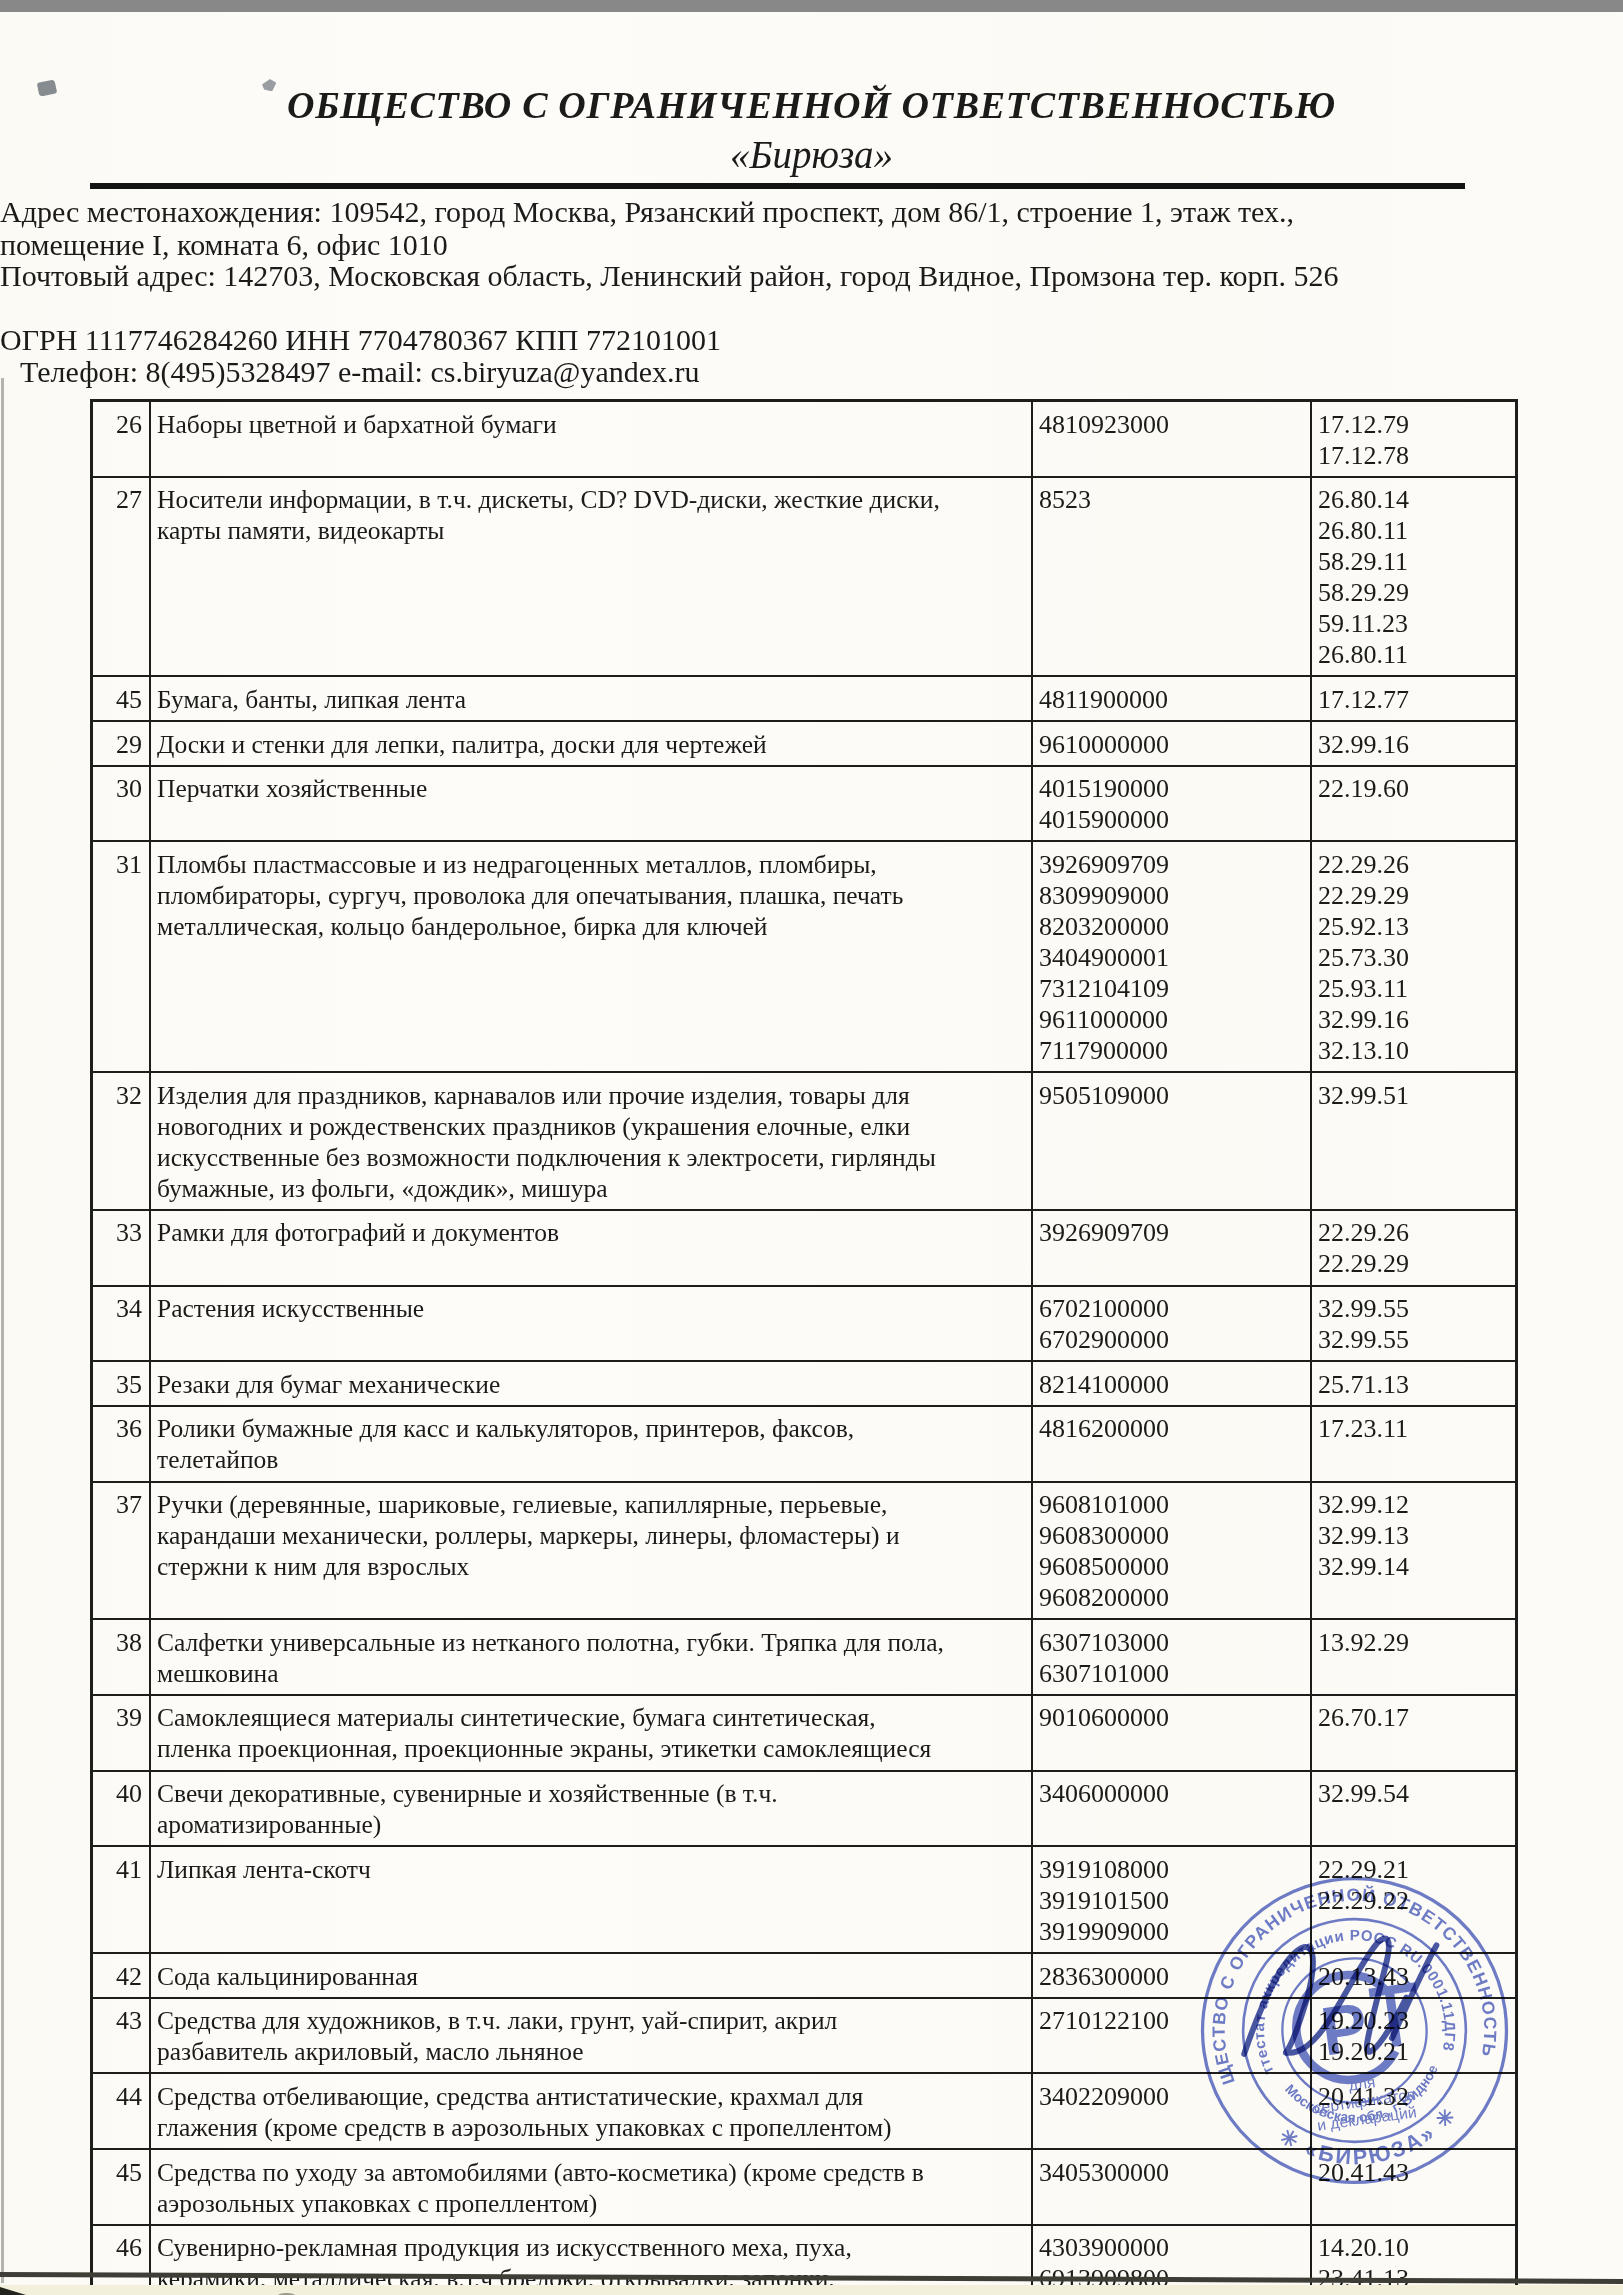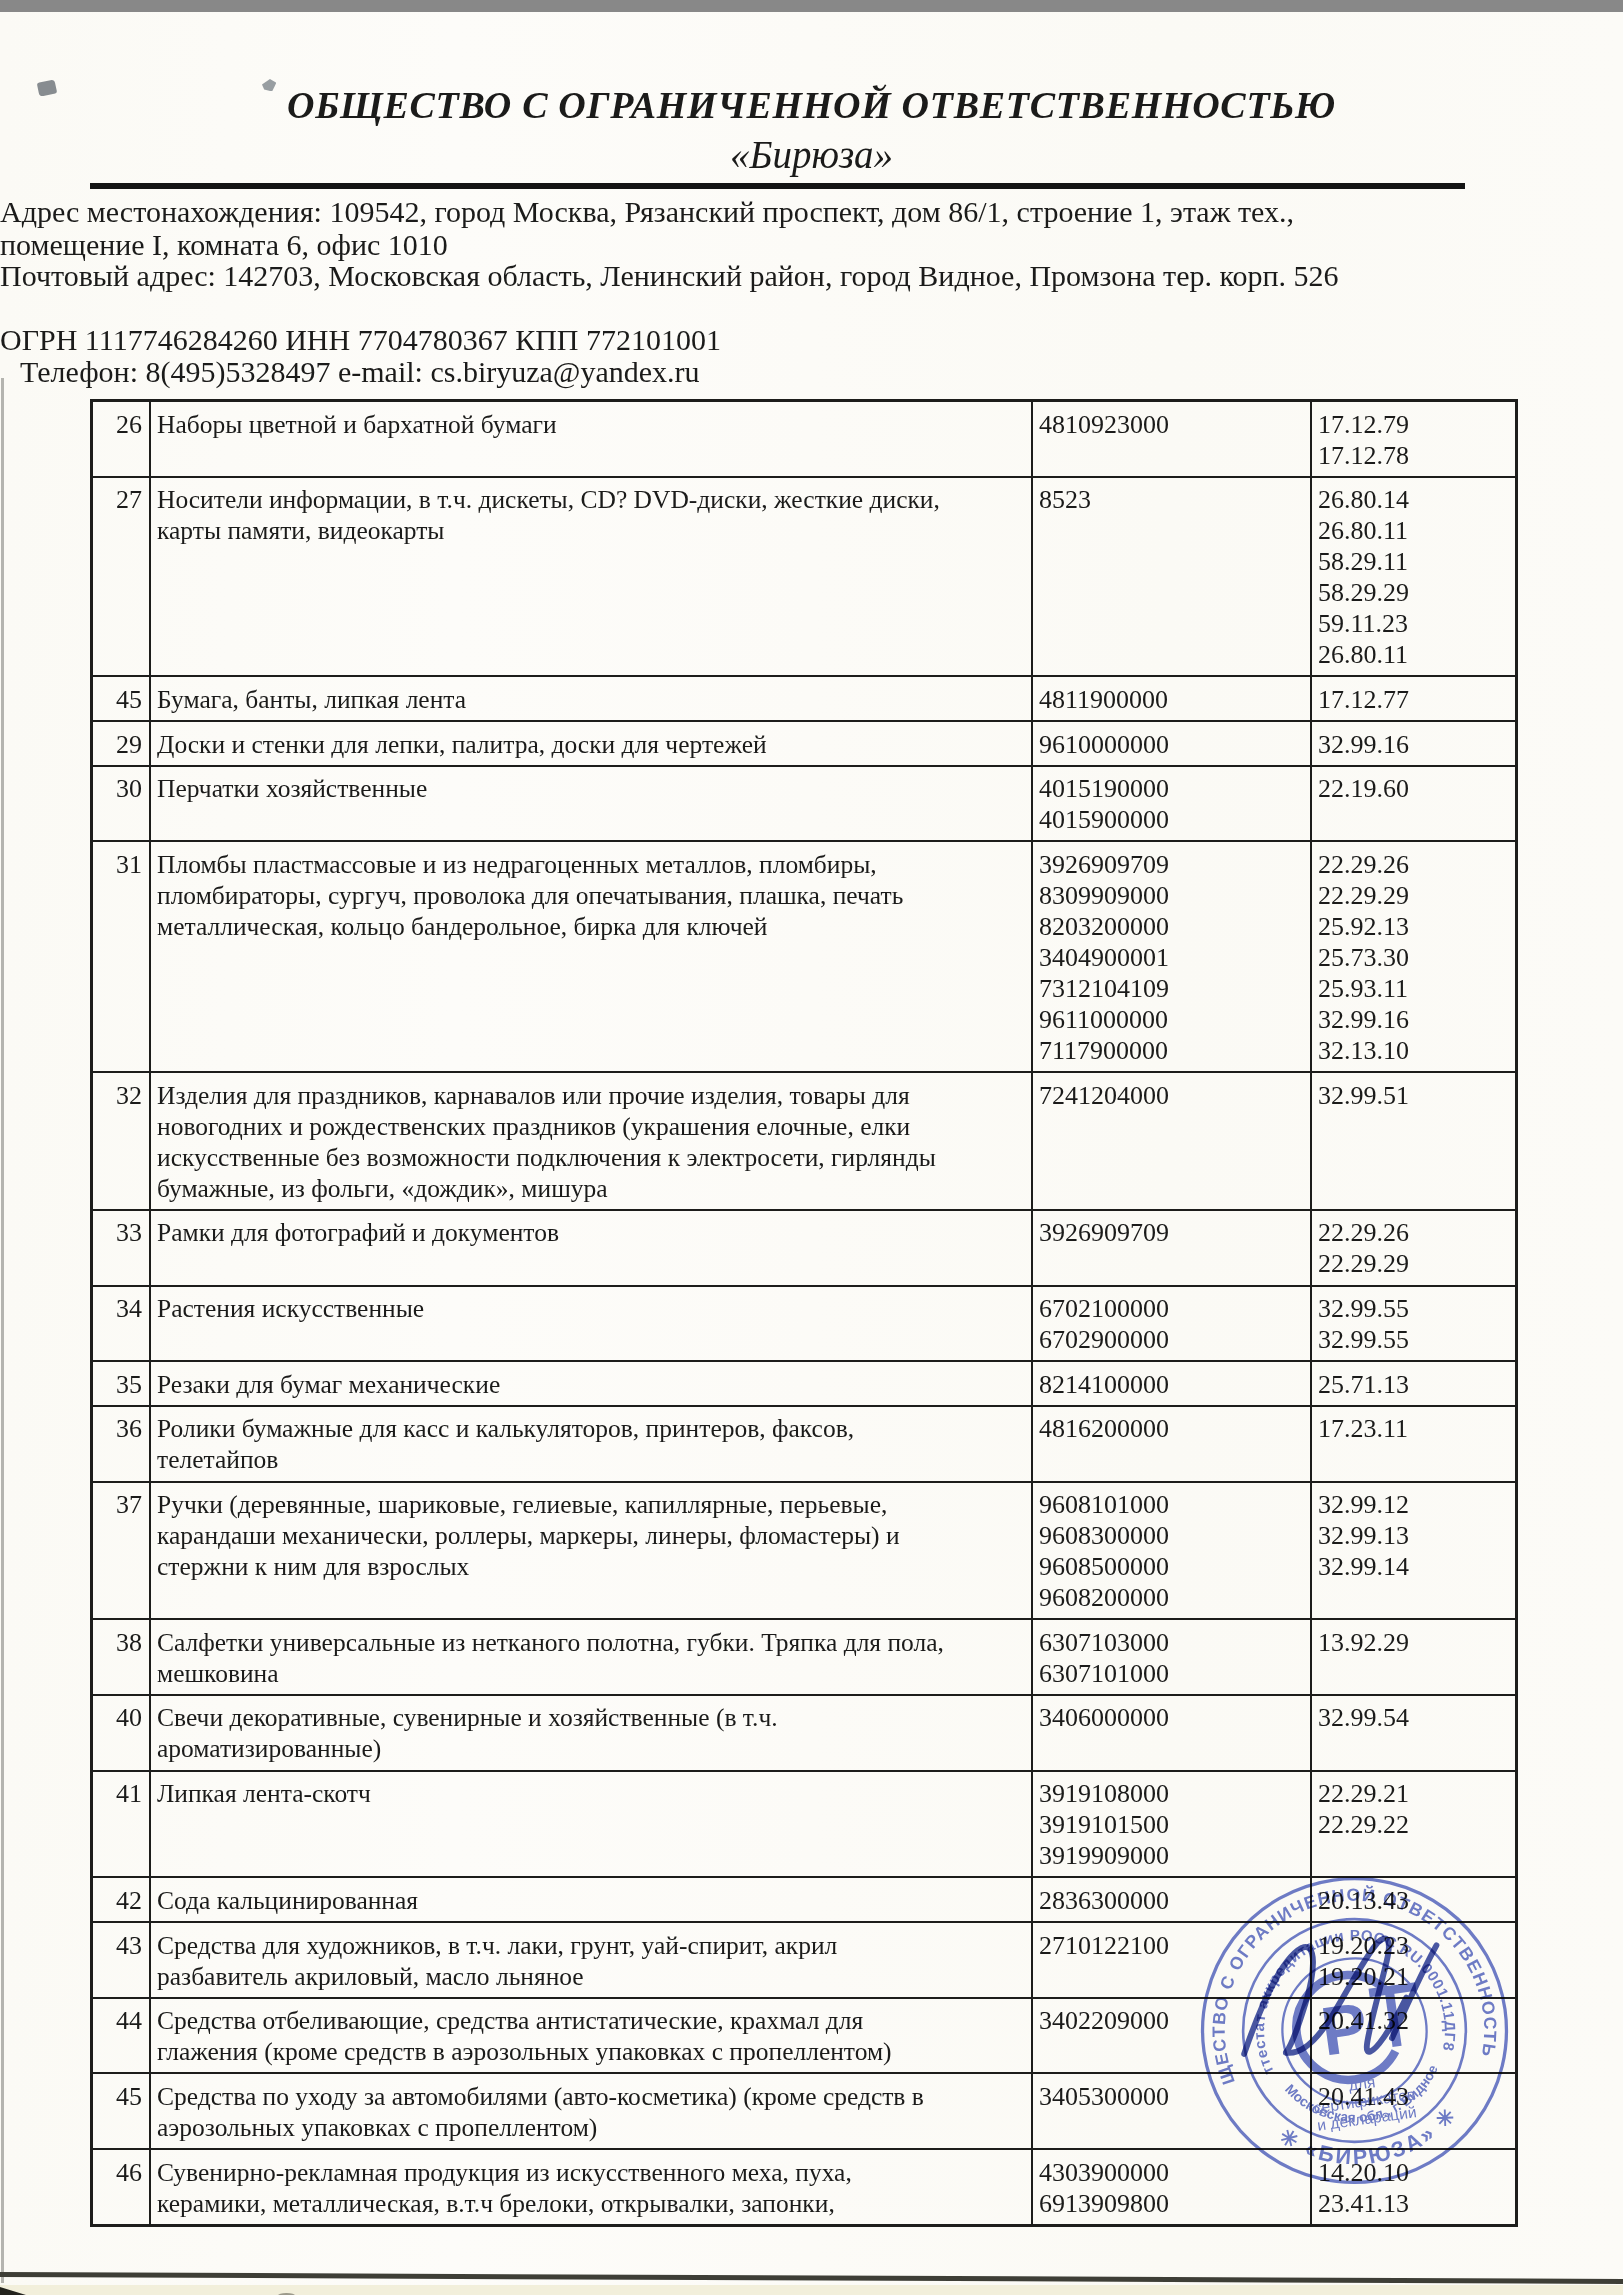--- a/index.html
+++ b/index.html
@@ -185,21 +185,21 @@
           <td class="num">
             <div class="line">32</div>
           </td>
           <td class="desc">
             <div class="line">Изделия для праздников, карнавалов или прочие изделия, товары для</div>
             <div class="line">новогодних и рождественских праздников (украшения елочные, елки</div>
             <div class="line">искусственные без возможности подключения к электросети, гирлянды</div>
             <div class="line">бумажные, из фольги, «дождик», мишура</div>
           </td>
           <td class="codes">
-            <div class="line">7241204000</div>
+            <div class="line">9505109000</div>
           </td>
           <td class="okpd">
             <div class="line">32.99.51</div>
           </td>
         </tr>
         <tr>
           <td class="num">
             <div class="line">33</div>
           </td>
           <td class="desc">
@@ -286,20 +286,35 @@
           <td class="desc">
             <div class="line">Салфетки универсальные из нетканого полотна, губки. Тряпка для пола,</div>
             <div class="line">мешковина</div>
           </td>
           <td class="codes">
             <div class="line">6307103000</div>
             <div class="line">6307101000</div>
           </td>
           <td class="okpd">
             <div class="line">13.92.29</div>
+          </td>
+        </tr>
+        <tr>
+          <td class="num">
+            <div class="line">39</div>
+          </td>
+          <td class="desc">
+            <div class="line">Самоклеящиеся материалы синтетические, бумага синтетическая,</div>
+            <div class="line">пленка проекционная, проекционные экраны, этикетки самоклеящиеся</div>
+          </td>
+          <td class="codes">
+            <div class="line">9010600000</div>
+          </td>
+          <td class="okpd">
+            <div class="line">26.70.17</div>
           </td>
         </tr>
         <tr>
           <td class="num">
             <div class="line">40</div>
           </td>
           <td class="desc">
             <div class="line">Свечи декоративные, сувенирные и хозяйственные (в т.ч.</div>
             <div class="line">ароматизированные)</div>
           </td>

